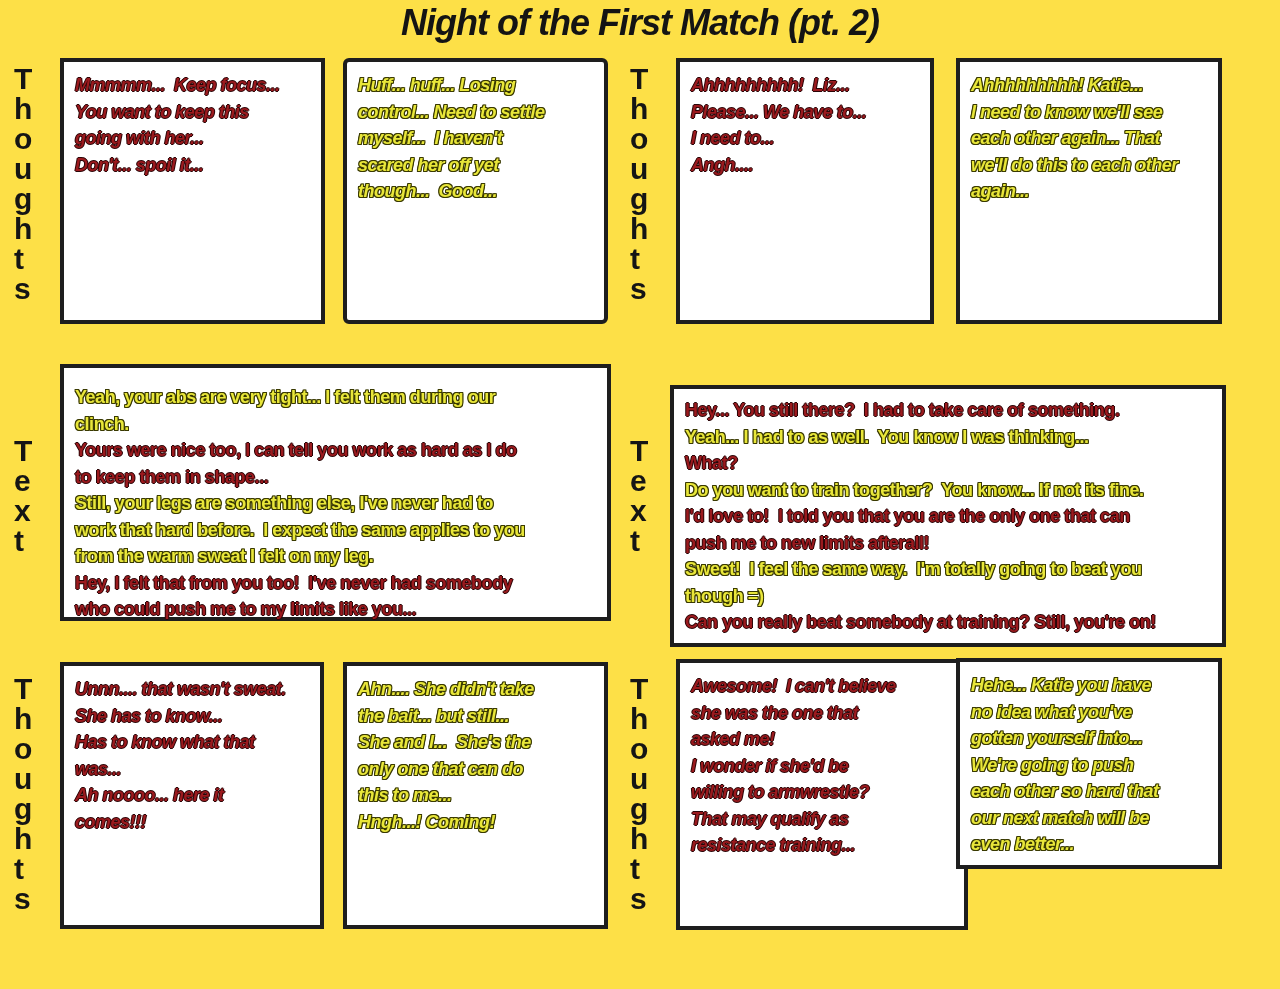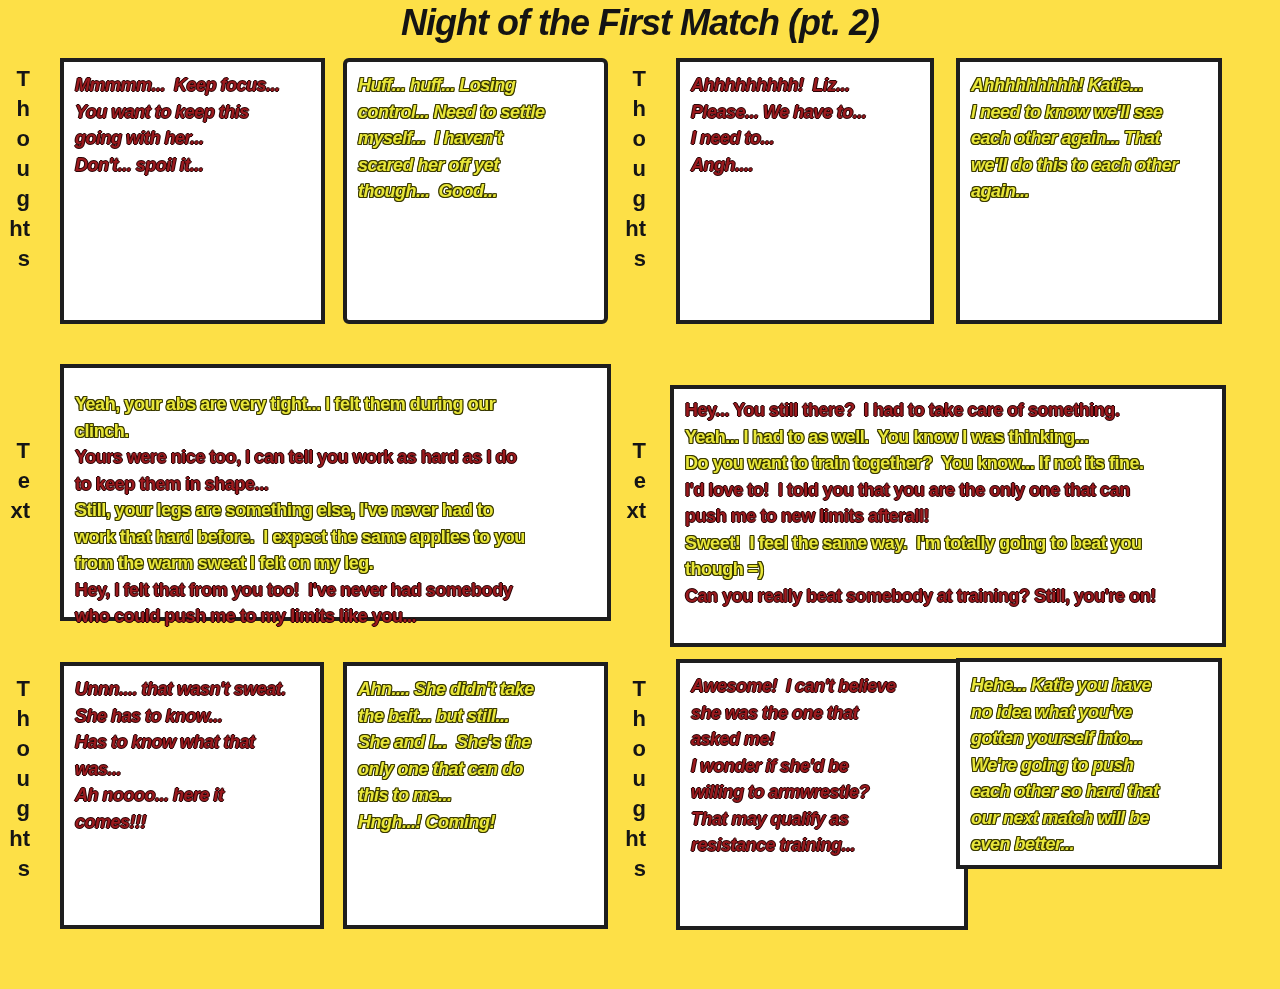--- a/index.html
+++ b/index.html
@@ -6,23 +6,23 @@
   .page {
     position:relative; width:1280px; height:989px; background:#fde047;
     font-family:"Liberation Sans", sans-serif; overflow:hidden;
   }
   .page-title {
     position:absolute; top:2px; left:0; width:100%; text-align:center;
     font-size:36px; font-weight:bold; font-style:italic; color:#141414;
     letter-spacing:-1px;
   }
   .vlabel {
-    position:absolute; width:24px; text-align:right;
-    font-size:22px; font-weight:bold; color:#151515;
-    line-height:30px; word-break:break-all;
+    position:absolute; width:24px; text-align:left;
+    font-size:30px; font-weight:bold; color:#151515;
+    line-height:30px; word-break:break-all;margin-left:8px;
   }
   .panel {
     position:absolute; background:#ffffff; border:4px solid #1e1e1e;
     box-sizing:border-box; padding:10px 11px;
   }
   .thought-text {
     font-weight:bold; font-style:italic; font-size:18px;
     line-height:26.5px; letter-spacing:-0.5px; white-space:pre-wrap;
   }
   .dialog-line {
@@ -77,34 +77,35 @@
     <div class="thought-text ink-yellow">Ahhhhhhhhh! Katie...
 I need to know we'll see
 each other again... That
 we'll do this to each other
 again...</div>
   </div>
 
   <div class="vlabel" style="left:6px; top:436px;">Text</div>
   <div class="vlabel" style="left:622px; top:436px;">Text</div>
 
-  <div class="panel" style="left:60px; top:364px; width:551px; height:257px; padding-top:23px;">
+  <div class="panel" style="left:60px; top:364px; width:551px; height:257px; padding-top:16px;">
     <div class="dialog-line ink-yellow">Yeah, your abs are very tight... I felt them during our
 clinch.</div>
     <div class="dialog-line ink-red">Yours were nice too, I can tell you work as hard as I do
 to keep them in shape...</div>
     <div class="dialog-line ink-yellow">Still, your legs are something else, I've never had to
 work that hard before.  I expect the same applies to you
 from the warm sweat I felt on my leg.</div>
     <div class="dialog-line ink-red">Hey, I felt that from you too!  I've never had somebody
 who could push me to my limits like you...</div>
   </div>
   <div class="panel" style="left:670px; top:361px; width:556px; height:262px; padding-top:8px;margin-top:24px;">
     <div class="dialog-line ink-red">Hey... You still there?  I had to take care of something.</div>
     <div class="dialog-line ink-yellow">Yeah... I had to as well.  You know I was thinking...</div>
+    <div class="dialog-line ink-red">What?</div>
     <div class="dialog-line ink-yellow">Do you want to train together?  You know... If not its fine.</div>
     <div class="dialog-line ink-red">I'd love to!  I told you that you are the only one that can
 push me to new limits afterall!</div>
     <div class="dialog-line ink-yellow">Sweet!  I feel the same way.  I'm totally going to beat you
 though =)</div>
     <div class="dialog-line ink-red">Can you really beat somebody at training? Still, you're on!</div>
   </div>
 
   <div class="vlabel" style="left:6px; top:674px;">Thoughts</div>
   <div class="vlabel" style="left:622px; top:674px;">Thoughts</div>

